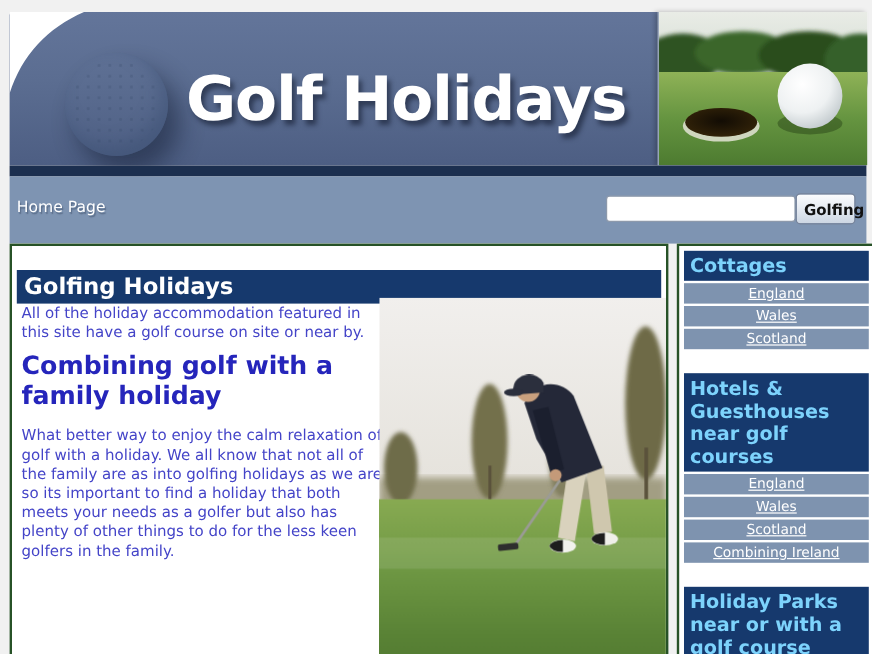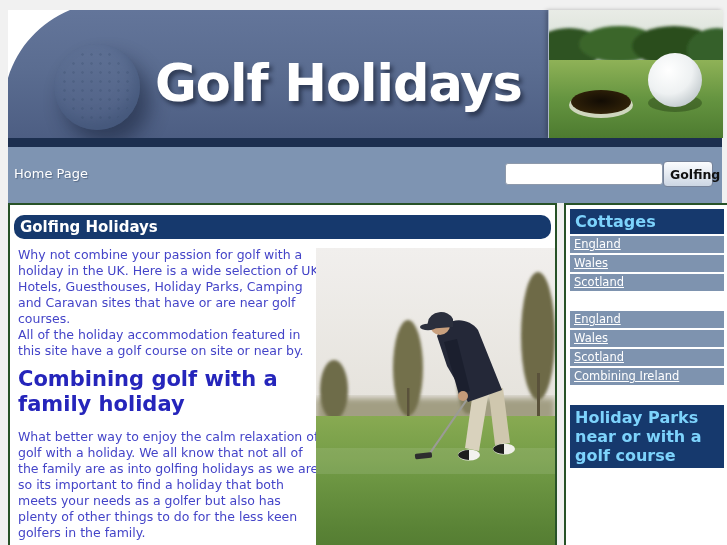--- a/index.html
+++ b/index.html
@@ -38,34 +38,34 @@
      background:linear-gradient(180deg,#fbfcfe 0%,#e7ecf3 45%,#ccd6e3 100%);
      border:1px solid #76839a;border-radius:4px;font-family:"DejaVu Sans",sans-serif;
      font-size:12.5px;font-weight:bold;color:#111;cursor:pointer;}
 
   
   .panel{position:absolute;top:203px;background:#ffffff;border:2px solid #275227;overflow:hidden;}
   .main-panel{left:8px;width:545px;height:360px;}
   .side-panel{left:564px;width:154px;height:360px;padding:4px;box-sizing:content-box;}
 
   
-  .main-title-bar{margin:10px 4px 0 4px;background:#16396d;color:#ffffff;
-     font-size:15px;font-weight:bold;padding:3px 6px;border-radius:10px;}
+  .main-title-bar{margin:20px 4px 0 4px;background:#16396d;color:#ffffff;
+     font-size:19px;font-weight:bold;padding:3px 6px;}
   .main-text{color:#4444c8;font-size:12.5px;line-height:16px;width:302px;margin-left:8px;}
   .p-top{margin-top:8px;}
   .sub-heading{color:#2525bb;font-size:21px;font-weight:bold;line-height:25px;
      width:300px;margin:8px 0 0 8px;}
   .main-photo{position:absolute;left:306px;top:43px;width:239px;height:317px;overflow:hidden;}
 
   
   .side-section{margin-bottom:20px;}
   .side-header{background:#16396d;color:#7dd3fc;font-size:16px;font-weight:bold;
      line-height:19px;padding:3px 5px;}
   .side-link{display:block;background:#7e93af;color:#ffffff;text-decoration:underline;
-     font-size:11.5px;line-height:13px;padding:2px 4px;margin-top:2px;cursor:pointer;}
+     font-size:11.5px;line-height:13px;padding:2px 4px;margin-top:2px;cursor:pointer;text-align:center;}
 </style>
 </head>
 <body>
 
 <div class="page">
 
   <div class="header">
     <svg class="swoosh" width="120" height="90">
       <path d="M0,0 L62,0 C32,13 10,36 0,68 Z" fill="#ffffff"></path>
     </svg>
@@ -120,21 +120,20 @@
 
   <div class="nav">
     <a class="home-link">Home Page</a>
     <input class="search-input" type="text" value="" style="">
     <button class="search-btn">Golfing</button>
   </div>
 
   <div class="panel main-panel">
     <div class="main-title-bar">Golfing Holidays</div>
 
-    <div class="main-text p-top">Why not combine your passion for golf with a holiday in the UK. Here is a wide selection of UK Hotels, Guesthouses, Holiday Parks, Camping and Caravan sites that have or are near golf courses.</div>
     <div class="main-text">All of the holiday accommodation featured in this site have a golf course on site or near by.</div>
 
     <div class="sub-heading">Combining golf with a family holiday</div>
     <div class="main-text" style="margin-top:12px">What better way to enjoy the calm relaxation of golf with a holiday.  We all know that not all of the family are as into golfing holidays as we are so its important to find a holiday that both meets your needs as a golfer but also has plenty of other things to do for the less keen golfers in the family.</div>
 
     <div class="main-photo">
       <svg width="239" height="317" viewBox="0 0 239 317">
         <defs>
           <linearGradient id="sky2" x1="0" y1="0" x2="0" y2="1">
             <stop offset="0" stop-color="#f1efed"></stop>
@@ -187,20 +186,21 @@
   <div class="panel side-panel">
 
     <div class="side-section">
       <div class="side-header">Cottages</div>
       <a class="side-link">England</a>
       <a class="side-link">Wales</a>
       <a class="side-link">Scotland</a>
     </div>
 
     <div class="side-section">
+      <div class="side-header">Hotels &amp; Guesthouses near golf courses</div>
       <a class="side-link">England</a>
       <a class="side-link">Wales</a>
       <a class="side-link">Scotland</a>
       <a class="side-link">Combining Ireland</a>
     </div>
 
     <div class="side-section">
       <div class="side-header">Holiday Parks near or with a golf course</div>
 
     </div>

